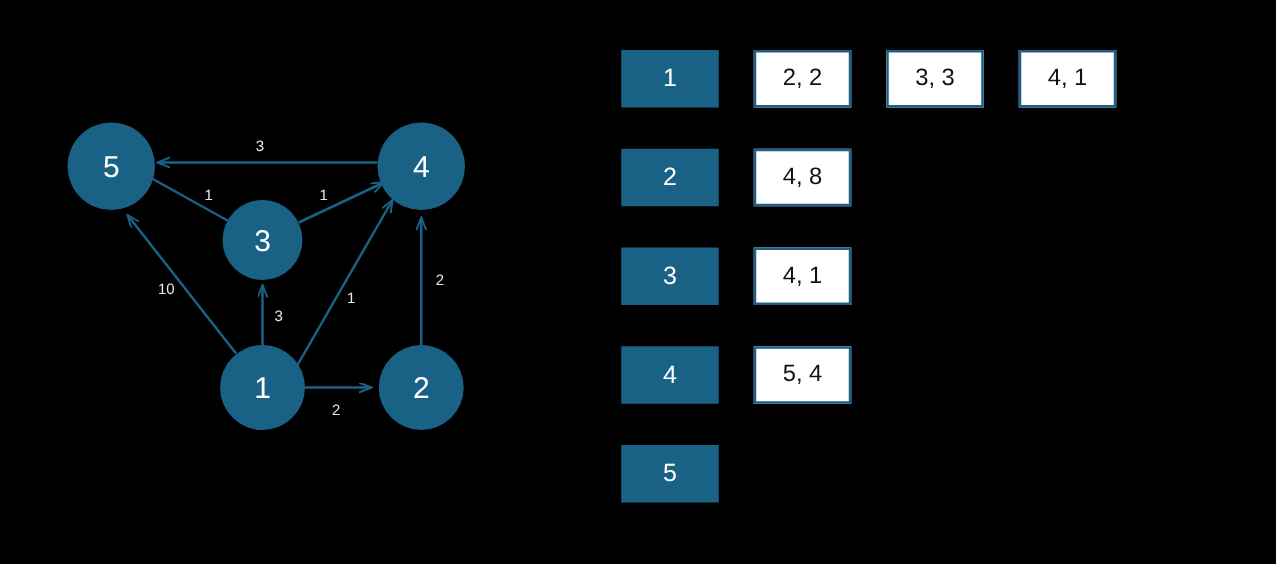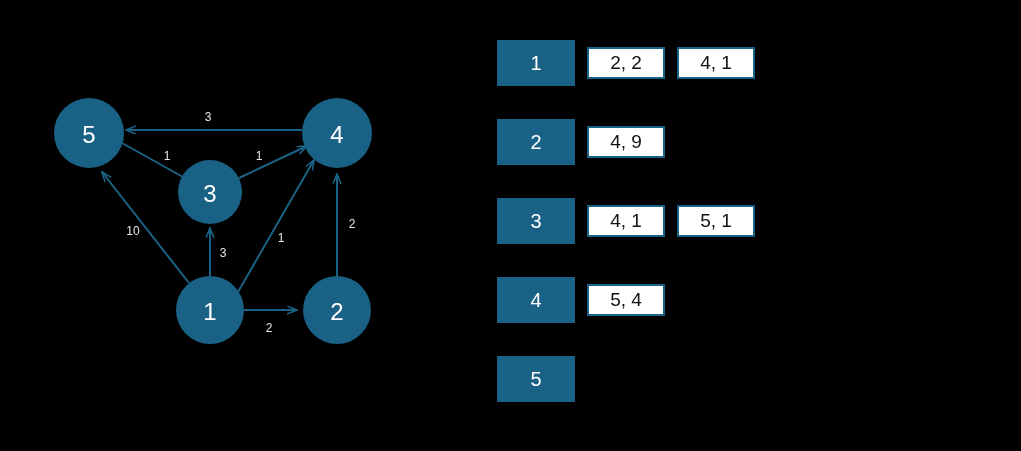--- a/index.html
+++ b/index.html
@@ -81,30 +81,30 @@
     color: #ffffff;
     font-size: 20px;
     display: flex;
     align-items: center;
     justify-content: center;
     box-sizing: border-box;
     flex: 0 0 auto;
   }
   .adj-cell {
     width: 78px;
-    height: 32px;
+    height: 46px;
     background: #ffffff;
     border: 2px solid #1a6285;
     color: #111111;
     font-size: 19px;
     display: flex;
     align-items: center;
     justify-content: center;
     box-sizing: border-box;
-    margin-left: 12px;
+    margin-left: 28px;
     flex: 0 0 auto;
   }
 </style>
 </head>
 <body>
 
 <div id="stage">
 
   <div id="graph-panel">
     <svg id="graph-svg" width="470" height="451">
@@ -158,32 +158,32 @@
         <text class="edge-label" x="352" y="224">2</text>
       </g>
     </svg>
   </div>
 
   <div id="adj-panel">
 
     <div class="adj-row" style="top:40px">
       <div class="adj-head">1</div>
       <div class="adj-cell">2, 2</div>
+      <div class="adj-cell">3, 3</div>
       <div class="adj-cell">4, 1</div>
     </div>
 
     <div class="adj-row" style="top:119px">
       <div class="adj-head">2</div>
-      <div class="adj-cell">4, 9</div>
+      <div class="adj-cell">4, 8</div>
     </div>
 
     <div class="adj-row" style="top:198px">
       <div class="adj-head">3</div>
       <div class="adj-cell">4, 1</div>
-      <div class="adj-cell">5, 1</div>
     </div>
 
     <div class="adj-row" style="top:277px">
       <div class="adj-head">4</div>
       <div class="adj-cell">5, 4</div>
     </div>
 
     <div class="adj-row" style="top:356px">
       <div class="adj-head">5</div>
     </div>

